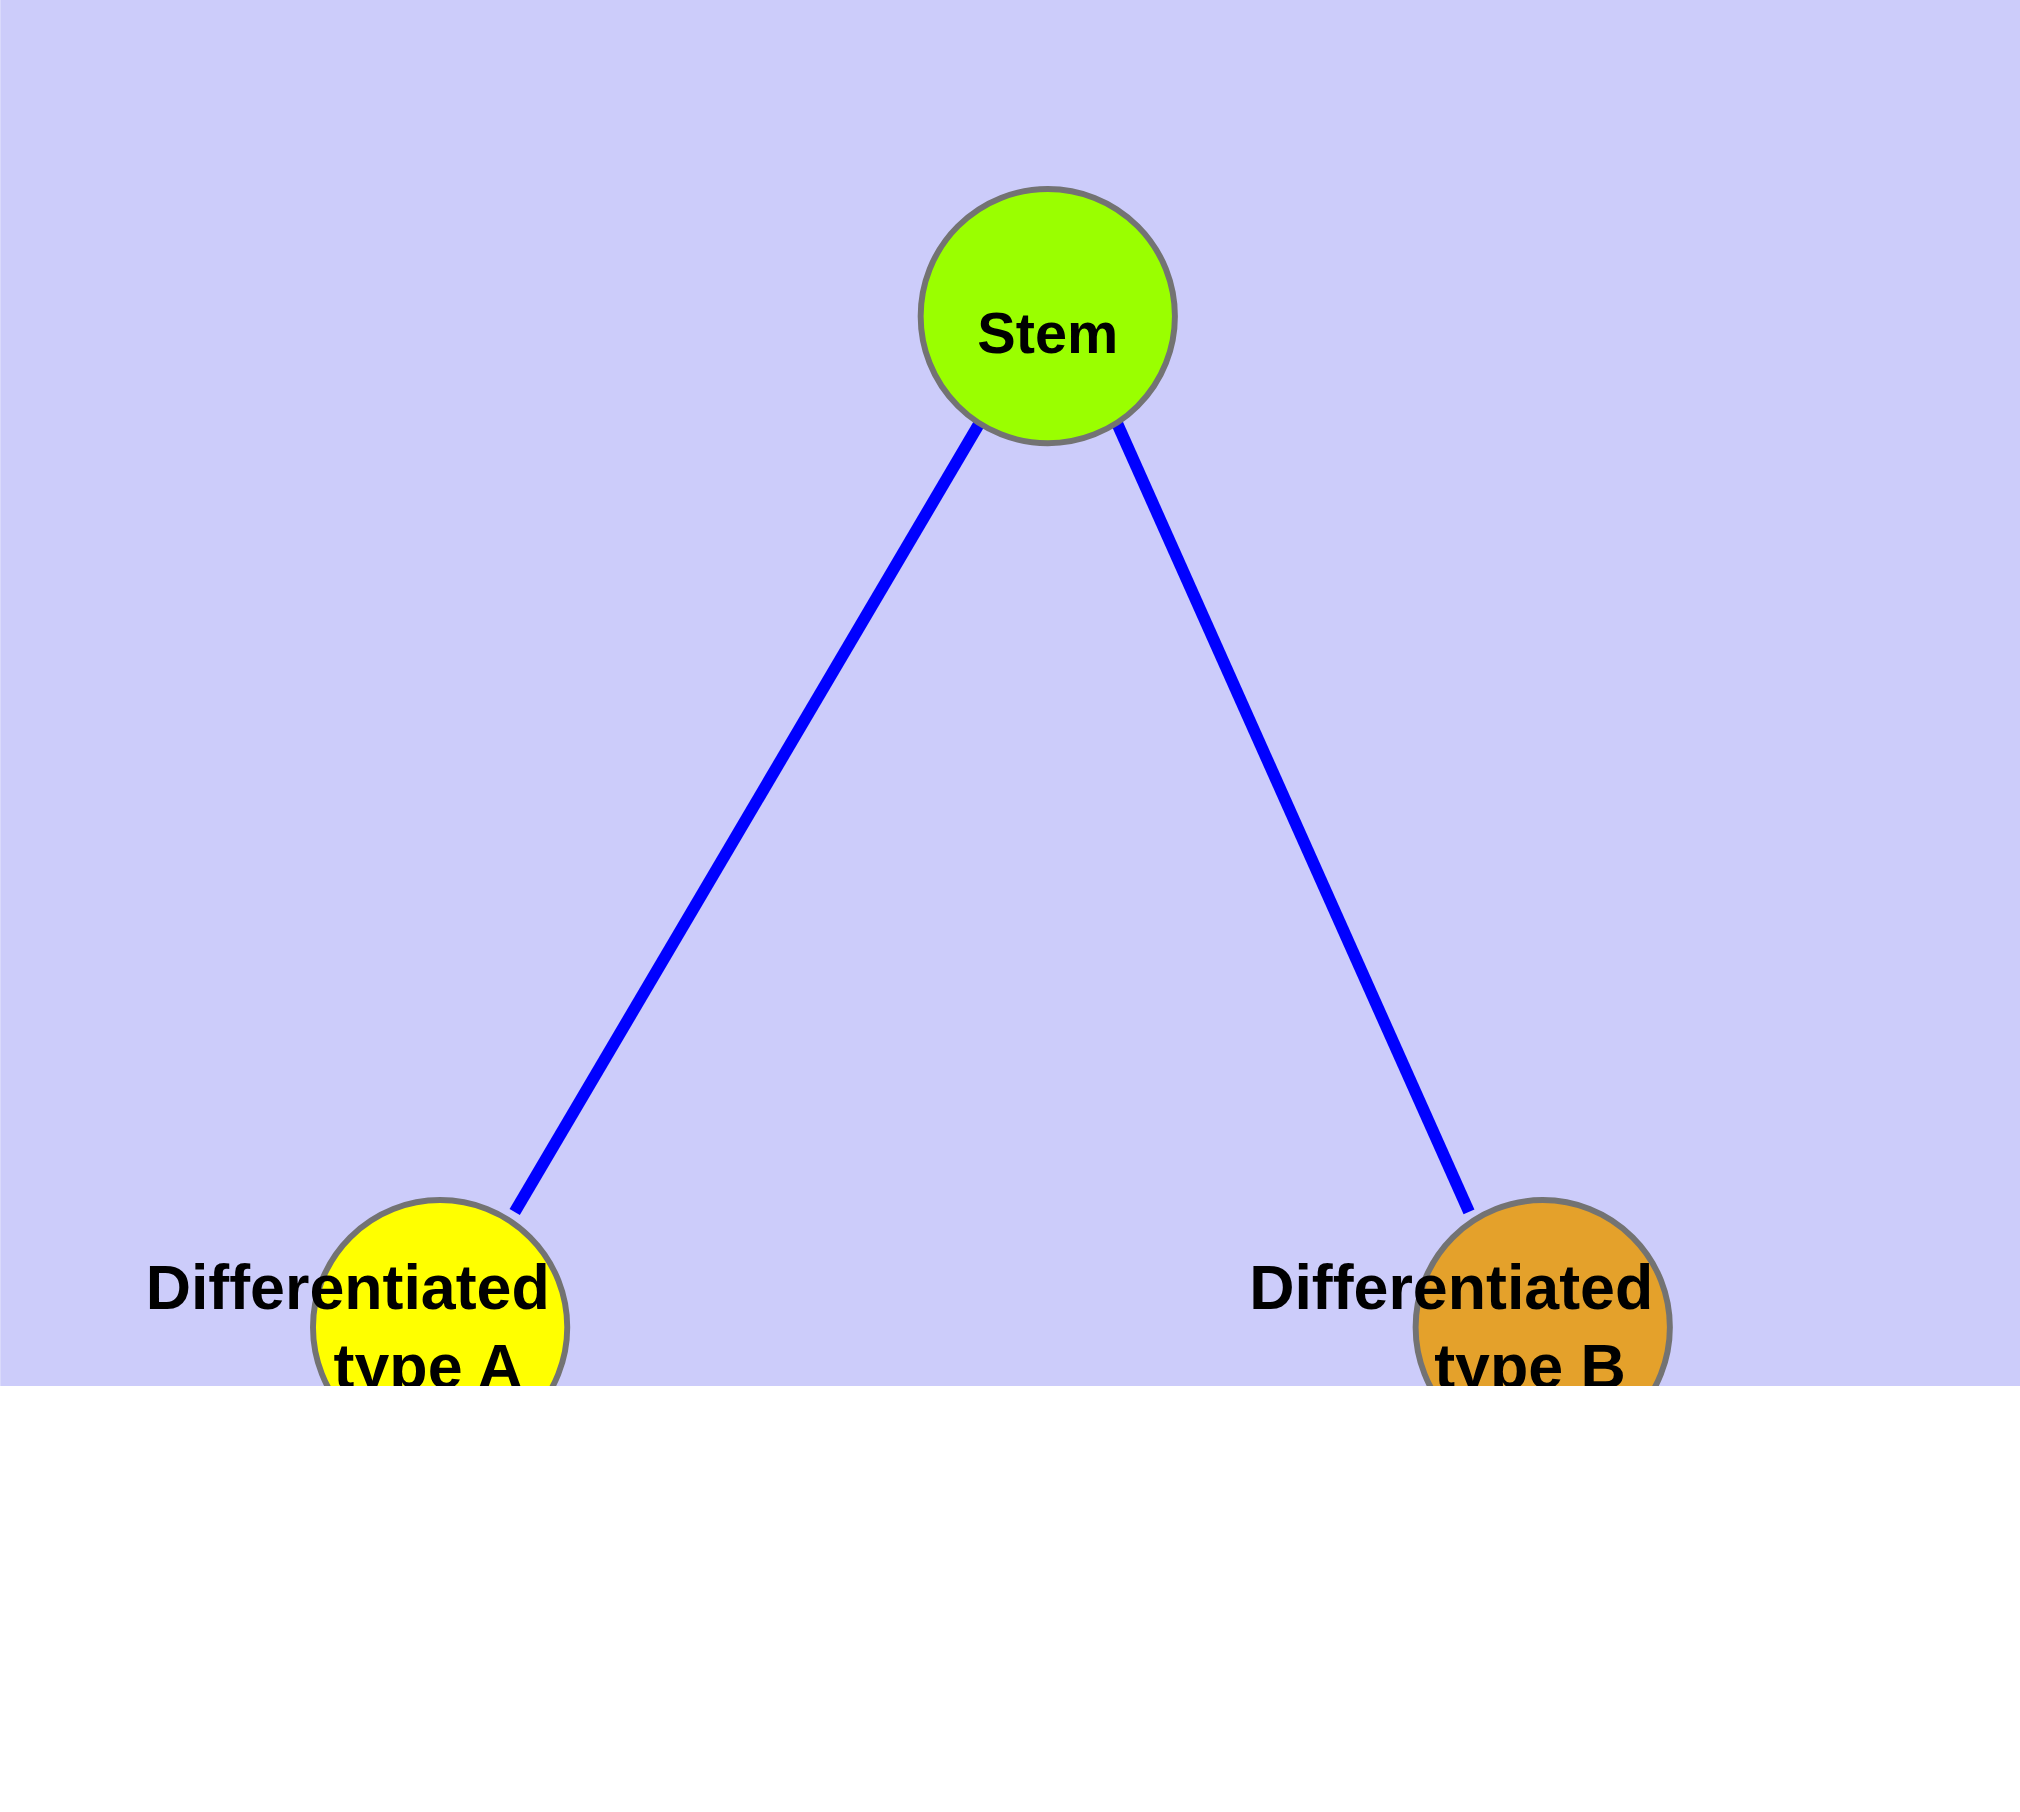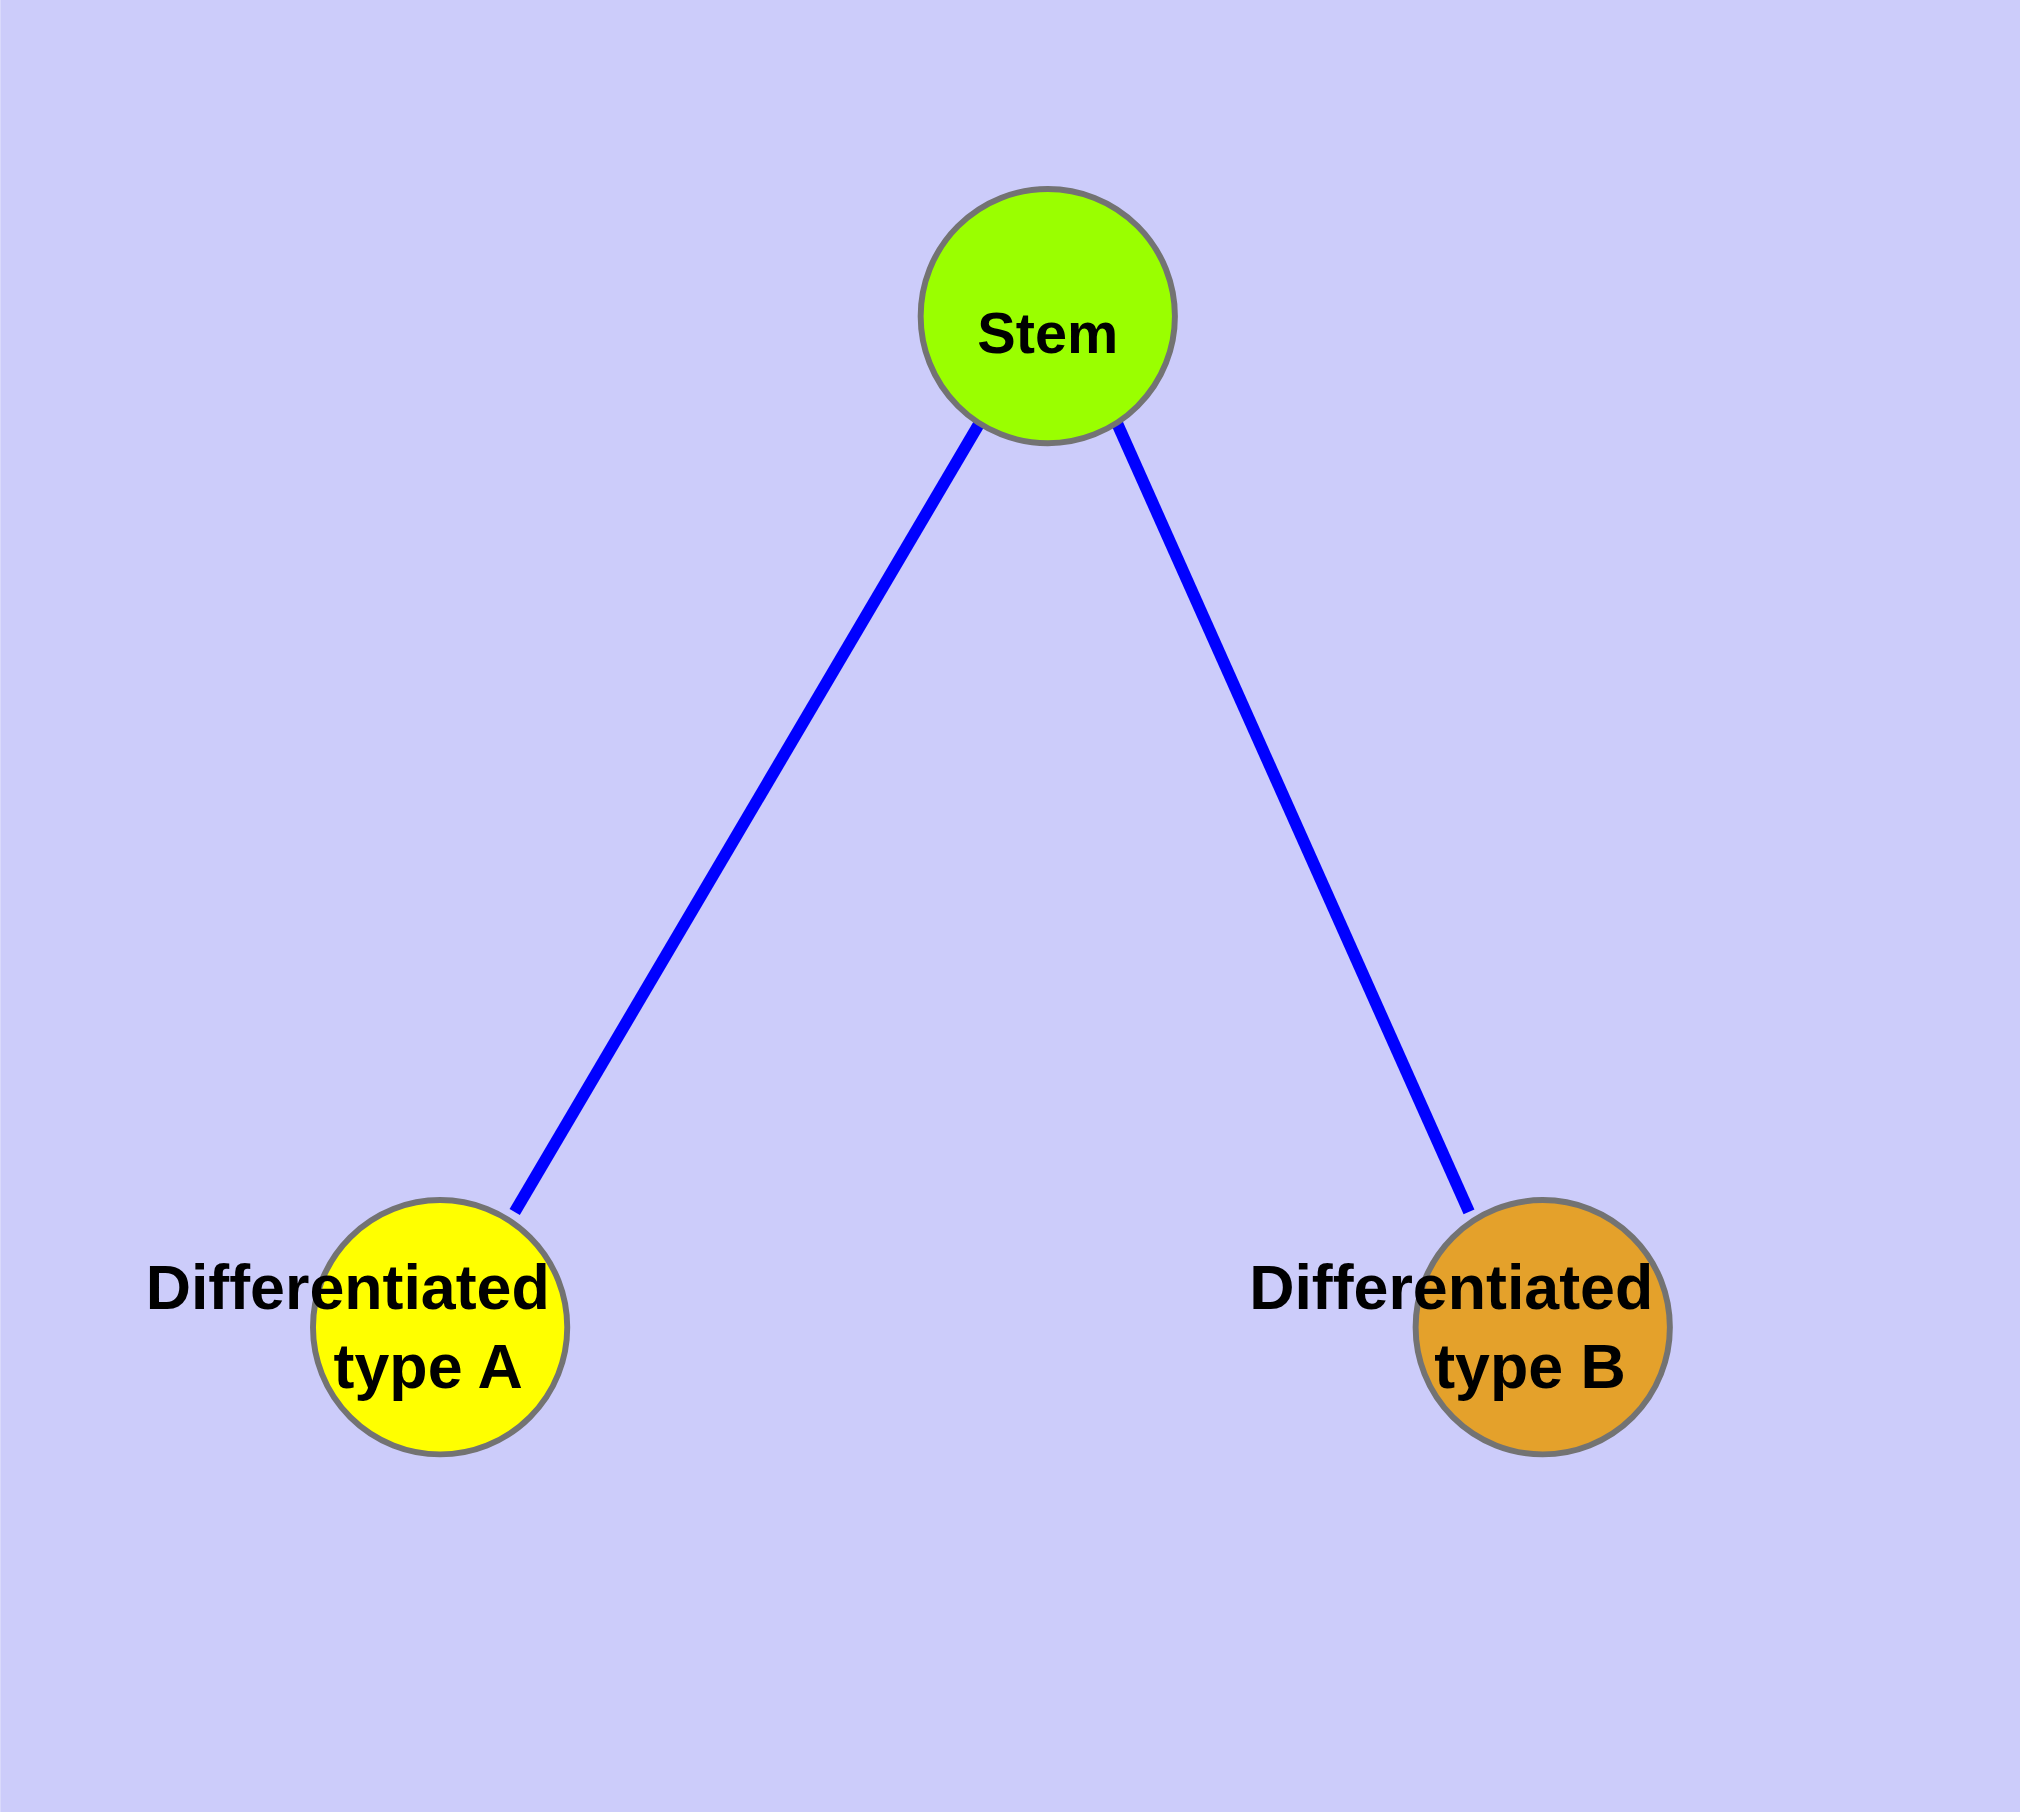--- a/index.html
+++ b/index.html
@@ -7,21 +7,21 @@
     margin: 0;
     padding: 0;
     background: #ffffff;
   }
   body {
     font-family: "Liberation Sans", sans-serif;
   }
   #canvas {
     position: relative;
     width: 2021px;
-    height: 1812px;
+    height: 1386px;
     overflow: hidden;
   }
   #graph-svg {
     position: absolute;
     top: 0;
     left: 0;
     width: 2021px;
     height: 1812px;
     display: block;
   }

